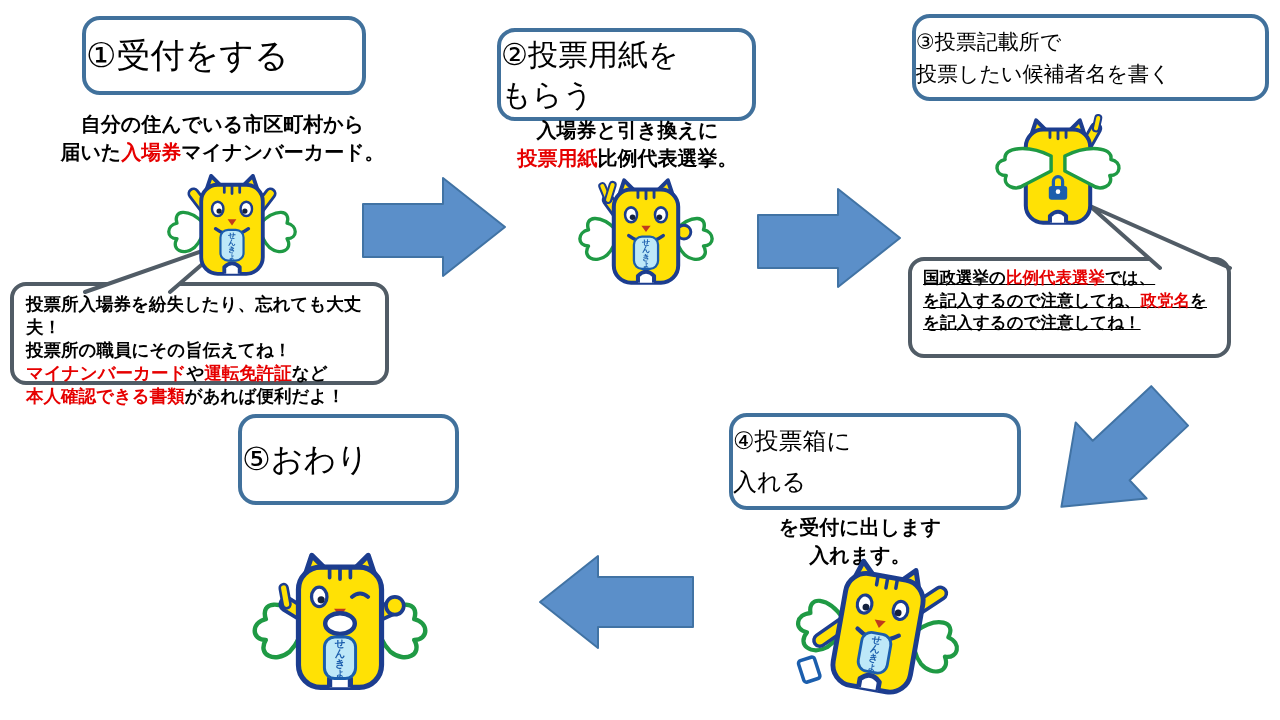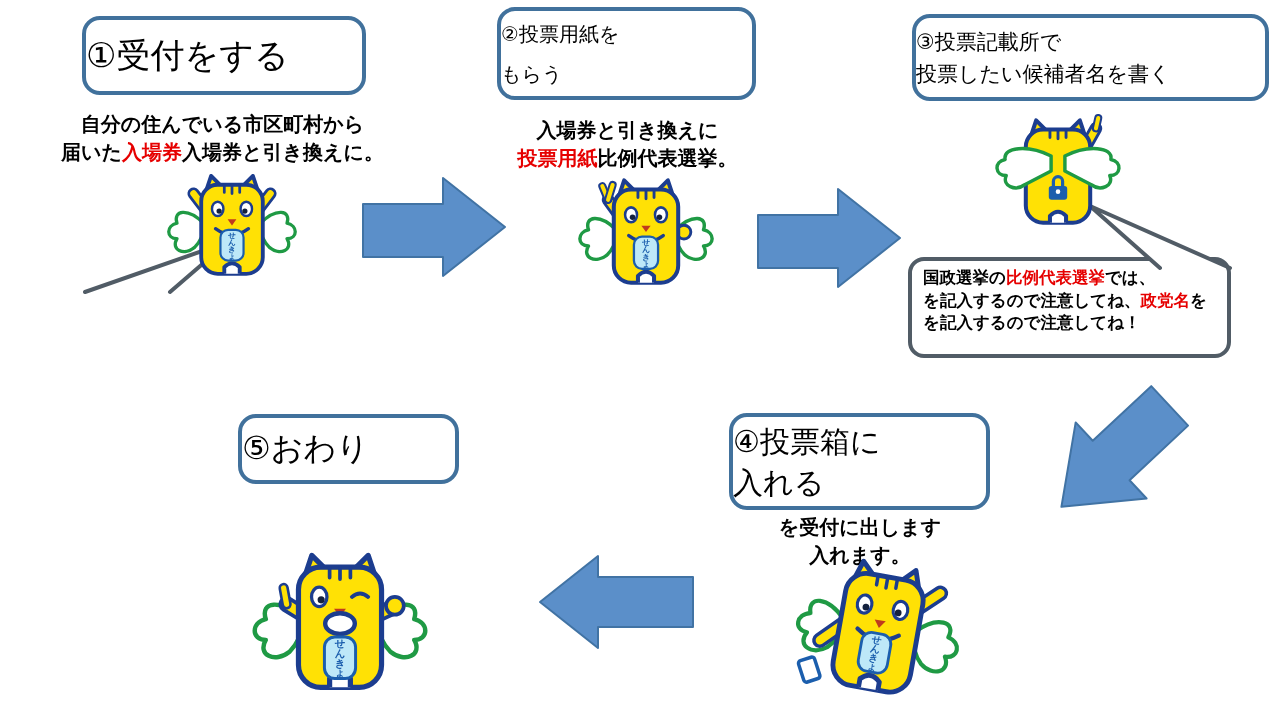--- a/index.html
+++ b/index.html
@@ -112,52 +112,58 @@
       <path class="tail-fill" d="M1160,268 L1090,206 L1230,268 Z"></path>
       <path class="tail-edge" d="M1230,268 L1090,206 L1160,268"></path>
     </g>
   </svg>
 
   <div class="stepbox" style="left:82px;top:16px;width:284px;height:79px;font-size:34px;">
     <span>①受付をする</span>
   </div>
   <div class="desc" style="left:30px;top:110px;width:385px;font-size:20px;line-height:28px;">
     <div><span>自分の住んでいる市区町村から</span></div>
-    <div><span>届いた</span><span class="rd">入場券</span><span>入場券と引き換えに。</span></div>
-  </div>
-
-  <div class="stepbox" style="left:497px;top:7px;width:259px;height:93px;font-size:20px;line-height:40px;">
+    <div><span>届いた</span><span class="rd">入場券</span><span>マイナンバーカード。</span></div>
+  </div>
+
+  <div class="stepbox" style="left:497px;top:28px;width:259px;height:93px;font-size:30px;line-height:40px;">
     <span>②投票用紙を</span>
     <span>もらう</span>
   </div>
   <div class="desc" style="left:470px;top:116px;width:315px;font-size:20px;line-height:28px;">
     <div><span>入場券と引き換えに</span></div>
     <div><span class="rd">投票用紙</span><span>比例代表選挙。</span></div>
   </div>
 
   <div class="stepbox" style="left:912px;top:14px;width:357px;height:87px;font-size:21px;line-height:32px;">
     <span>③投票記載所で</span>
     <span>投票したい候補者名を書く</span>
   </div>
 
-  <div class="stepbox" style="left:729px;top:413px;width:261px;height:97px;font-size:30px;line-height:41px;">
+  <div class="stepbox" style="left:729px;top:413px;width:292px;height:97px;font-size:24px;line-height:41px;">
     <span>④投票箱に</span>
     <span>入れる</span>
   </div>
   <div class="desc" style="left:730px;top:513px;width:260px;font-size:20px;line-height:28px;">
     <div><span>を受付に出します</span></div>
     <div><span>入れます。</span></div>
   </div>
 
-  <div class="stepbox" style="left:238px;top:414px;width:221px;height:70px;font-size:32px;">
+  <div class="stepbox" style="left:238px;top:414px;width:221px;height:91px;font-size:32px;">
     <span>⑤おわり</span>
   </div>
 
-
-  <div class="bubble" style="left:908px;top:257px;width:323px;height:101px;padding:6px 11px 0;font-size:16.5px;line-height:22.5px;">
+  <div class="bubble" style="left:10px;top:282px;width:379px;height:103px;padding:7px 12px 0;font-size:17.5px;line-height:23px;">
+    <div><span>投票所入場券を紛失したり、忘れても大丈夫！</span></div>
+    <div><span>投票所の職員にその旨伝えてね！</span></div>
+    <div><span class="rd">マイナンバーカード</span><span>や</span><span class="rd">運転免許証</span><span>など</span></div>
+    <div><span class="rd">本人確認できる書類</span><span>があれば便利だよ！</span></div>
+  </div>
+
+  <div class="bubble" style="left:908px;top:257px;width:323px;height:101px;padding:6px 11px 0;font-size:16.5px;line-height:22.5px;text-decoration:underline;">
     <div><span>国政選挙の</span><span class="rd">比例代表選挙</span><span>では、</span></div>
     <div><span>を記入するので注意してね、</span><span class="rd">政党名</span><span>を</span></div>
     <div><span>を記入するので注意してね！</span></div>
   </div>
 
   <svg class="mascot" style="left:148px;top:166px;" width="168" height="132" viewBox="0 0 120 120" preserveAspectRatio="xMidYMax meet">
     <use href="#mw"></use>
     <path class="armo" d="M38,42 L25,25"></path>
       <path class="armi" d="M38,42 L25,25"></path>
     <path class="armo" d="M82,42 L95,25"></path>

